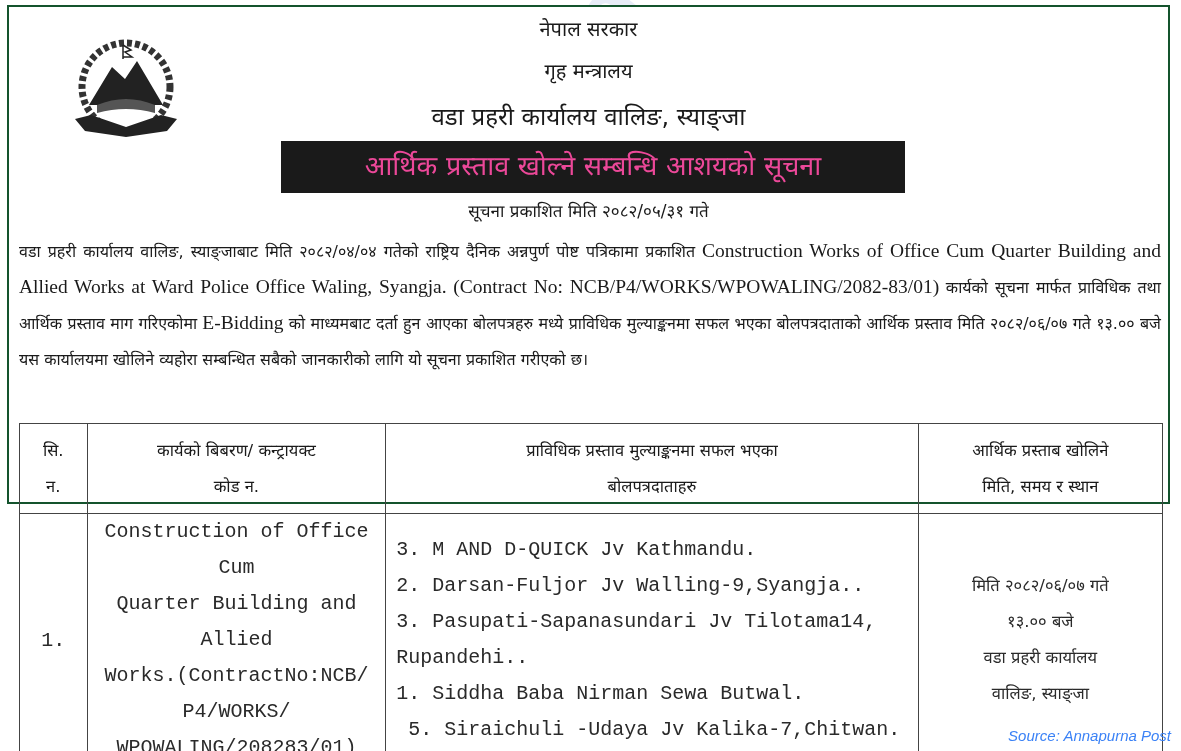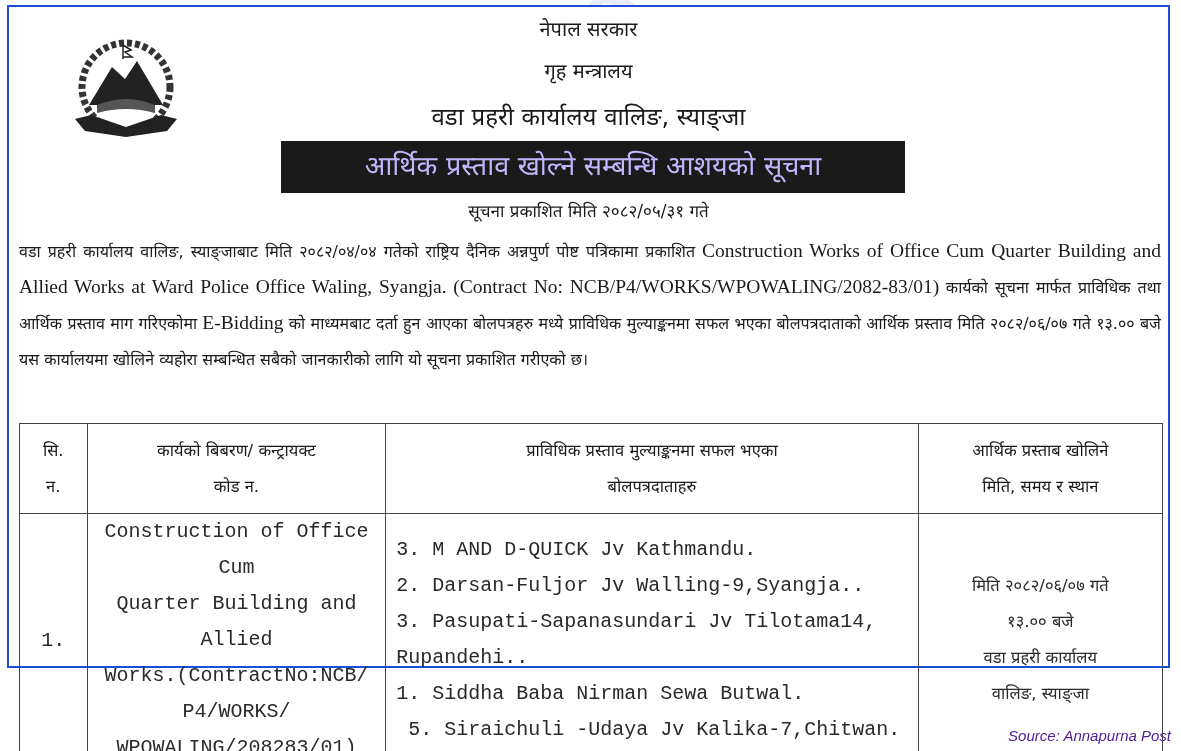--- a/index.html
+++ b/index.html
@@ -1,31 +1,31 @@
 <!DOCTYPE html>
 <html><head>
 <meta charset="utf-8">
 <style>
   html, body { margin: 0; padding: 0; }
   body {
     width: 1181px; height: 751px; background: #ffffff; position: relative; overflow: hidden;
     font-family: "DejaVu Sans", sans-serif; color: #1a1a1a;
   }
   .frame {
-    position: absolute; left: 7px; top: 5px; width: 1163px; height: 663px;
-    border: 2px solid #1d4ed8; box-sizing: border-box; background: #fff;
+    position: absolute; left: 7px; top: 5px; width: 1163px; height: 499px;
+    border: 2px solid #14532d; box-sizing: border-box; background: #fff;
   }
   .emblem { position: absolute; left: 58px; top: 28px; width: 118px; height: 108px; }
   .hdr { position: absolute; left: 0; width: 100%; text-align: center; }
   .h1 { top: 8px; font-size: 20px; }
   .h2 { top: 50px; font-size: 20px; }
   .h3 { top: 92px; font-size: 24px; }
   .banner {
     position: absolute; left: 272px; top: 134px; width: 624px; height: 52px;
-    background: #1a1a1a; color: #c4b5fd; font-size: 27px; text-align: center; line-height: 50px;
+    background: #1a1a1a; color: #ec4899; font-size: 27px; text-align: center; line-height: 50px;
   }
   .pubdate { top: 192px; font-size: 17px; }
   .para {
     position: absolute; left: 10px; top: 226px; width: 1142px;
     font-family: "Liberation Serif", serif; font-size: 19.5px; line-height: 35px;
     text-align: justify; text-align-last: left;
   }
   .para .dv { font-family: "DejaVu Sans", sans-serif; font-size: 16px; }
   table.t {
     position: absolute; left: 10px; top: 416px; width: 1144px; border-collapse: collapse;
@@ -35,21 +35,21 @@
     font-size: 16.5px; font-weight: normal; height: 87px; line-height: 36px;
   }
   table.t td { height: 200px; font-family: Liberation Mono, monospace; font-size: 20px; color: #2a2a2a; }
   .c1 { width: 66px; } .c2 { width: 297px; } .c3 { width: 530px; margin-left: 17px; } .c4 { width: 247px; }
   .desc { line-height: 36px; padding: 0 10px; }
   .bidders { text-align: left !important; padding-left: 10px; }
   .bidders div { line-height: 36px; }
   .sched { font-family: "DejaVu Sans", sans-serif !important; font-size: 16.5px !important; line-height: 36px; }
   .source {
     position: absolute; right: 10px; top: 727px; font-family: "Liberation Sans", sans-serif;
-    font-style: italic; font-size: 15px; color: #4c1d95;
+    font-style: italic; font-size: 15px; color: #3b82f6;
   }
   .wm { position: absolute; pointer-events: none; }
   .wm-text {
     left: 280px; top: 330px; font-family: "Liberation Sans", sans-serif; font-weight: bold;
     font-size: 110px; color: rgba(120,150,210,0.18); transform: rotate(-52deg); transform-origin: left top;
     letter-spacing: 4px;
   }
 </style>
 </head>
 <body>

